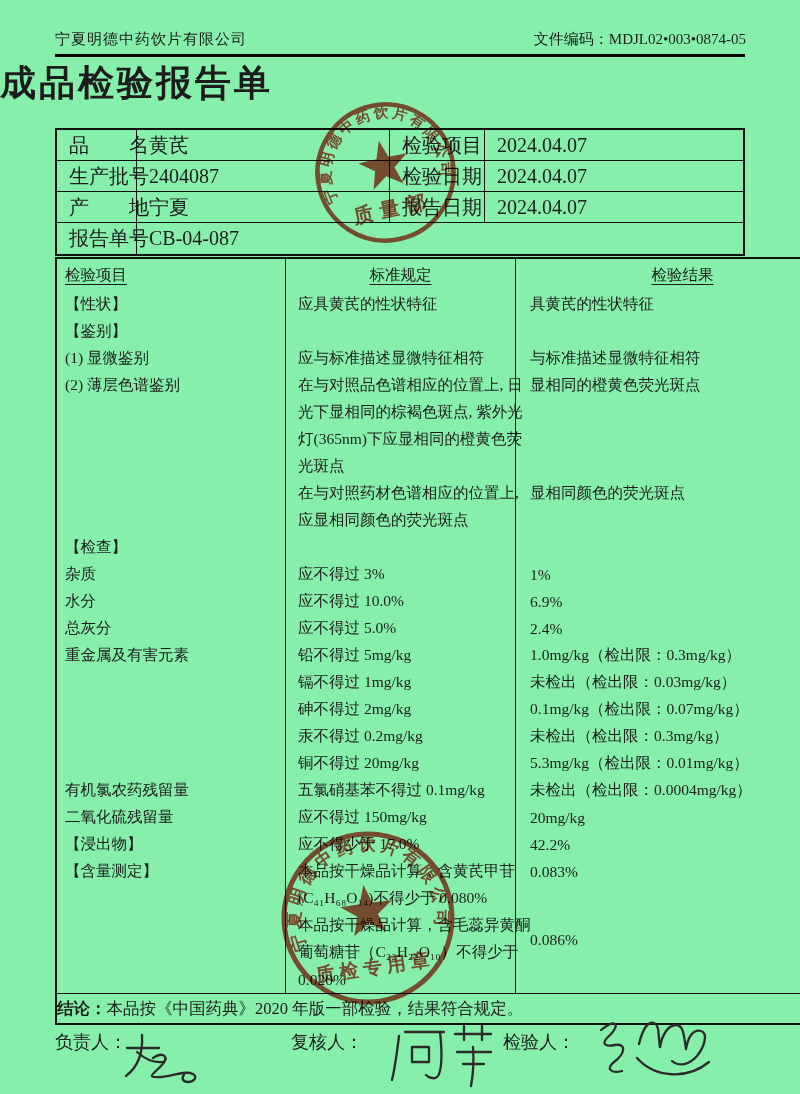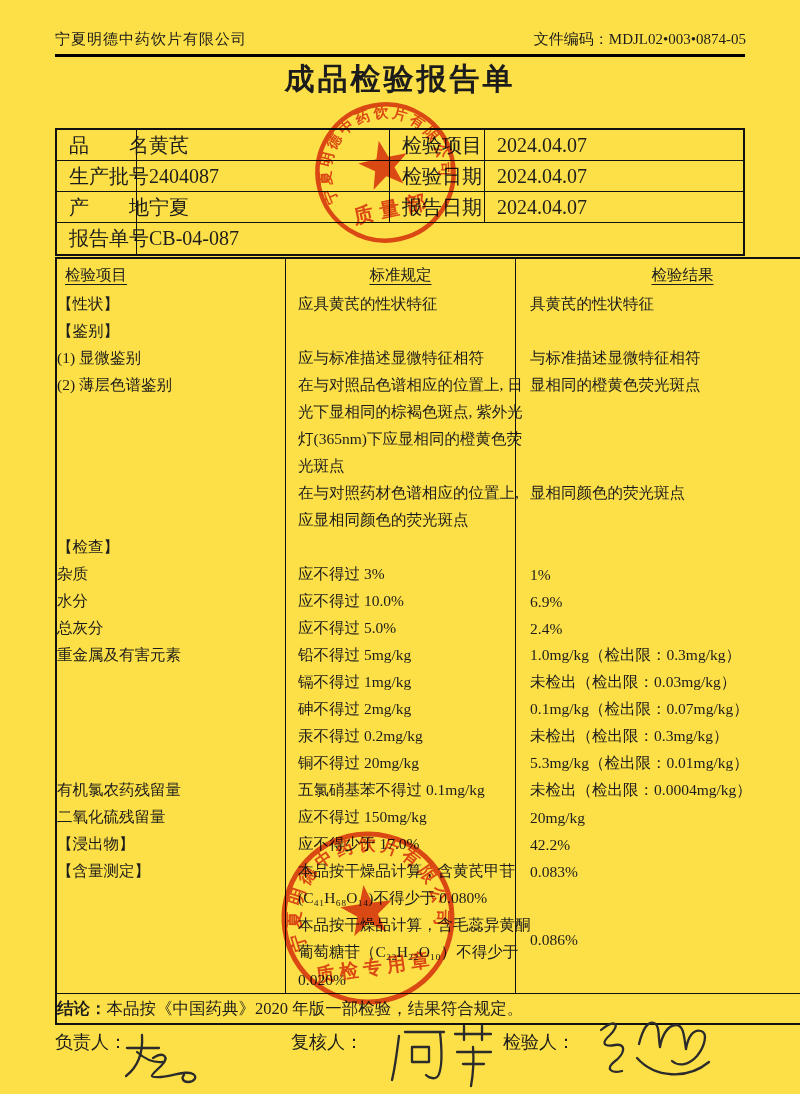--- a/index.html
+++ b/index.html
@@ -1,30 +1,30 @@
 <!DOCTYPE html>
 <html lang="zh"><head>
 <meta charset="utf-8">
 <style>
   html,body{margin:0;padding:0;background:#ffffff;}
   .page{
     position:relative;
     width:800px;height:1094px;
-    background:#fde047;
+    background:#86efac;
     font-family:"Liberation Serif","DejaVu Serif",serif;
     color:#1c1c1c;
     overflow:hidden;
   }
   
   .hdr-company{position:absolute;left:55px;top:30px;font-size:15px;letter-spacing:1px;}
   .hdr-doccode{position:absolute;right:54px;top:30px;font-size:15px;}
   .hdr-rule{position:absolute;left:55px;top:54px;width:690px;height:3px;background:#000;}
   .doc-title{
     position:absolute;left:0;top:59px;width:100%;
-    text-align:center;font-size:30px;font-weight:bold;letter-spacing:3px;
+    font-size:36px;font-weight:bold;letter-spacing:3px;
   }
   
   .info-table{
     position:absolute;left:55px;top:128px;width:690px;
     display:grid;
     grid-template-columns:80px 253px 95px 260px;
     grid-auto-rows:31px;
     border:2px solid #111;
     box-sizing:border-box;
     font-size:20px;
@@ -48,21 +48,21 @@
   .insp-header .hcell{display:flex;align-items:center;box-sizing:border-box;}
   .insp-header .hcell span{text-decoration:underline;text-underline-offset:4px;}
   .insp-header .h0{padding-left:8px;border-right:1.5px solid #111;}
   .insp-header .h1{justify-content:center;border-right:1.5px solid #111;}
   .insp-header .h2{justify-content:center;}
   .irow{display:grid;grid-template-columns:229px 230px 1fr;height:27px;}
   .icell{
     display:flex;align-items:center;box-sizing:border-box;
     white-space:nowrap;overflow:visible;
   }
-  .icell.c0{padding-left:0;border-right:1.5px solid #111;}
+  .icell.c0{padding-left:8px;border-right:1.5px solid #111;}
   .icell.c1{padding-left:12px;border-right:1.5px solid #111;}
   .icell.c2{padding-left:14px;}
   .insp-rows .irow:nth-child(25) .c2{transform:translateY(-13px);}
   .conclusion-row{
     border-top:1.5px solid #111;
     height:29px;display:flex;align-items:center;
     padding-left:0;font-size:16.5px;
   }
   .conclusion-row .c-label{font-weight:bold;}
   

